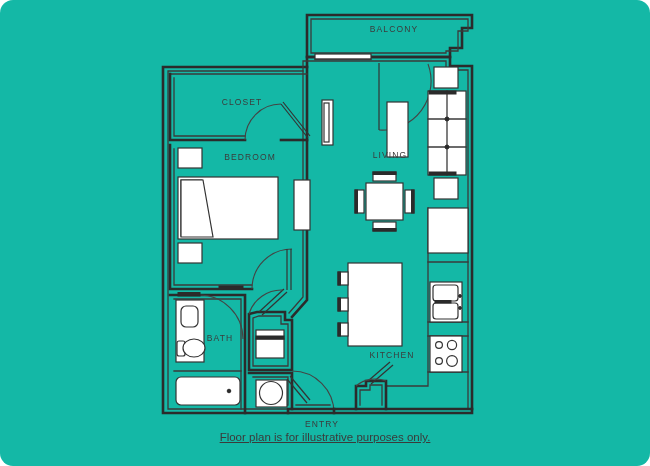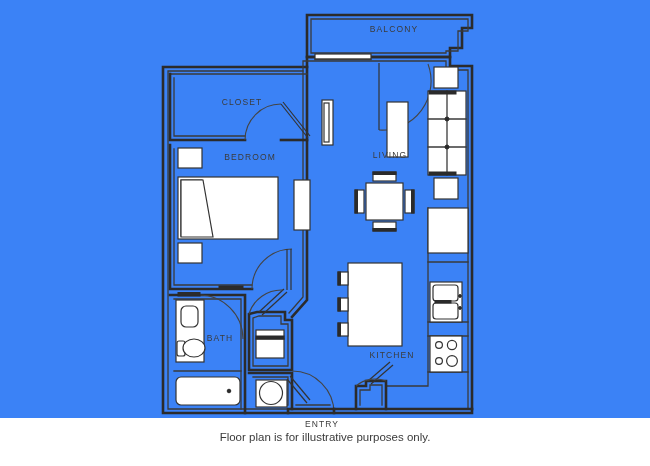--- a/index.html
+++ b/index.html
@@ -9,22 +9,23 @@
   }
   body {
     width: 650px;
     height: 466px;
     overflow: hidden;
     font-family: "Liberation Sans", sans-serif;
   }
   #floorplan-page {
     position: relative;
     width: 650px;
-    height: 418px;
-    background: #3b82f6;
+    height: 466px;
+    background: #14b8a6;
+    border-radius: 13px;
   }
   #plan-svg-wrap {
     position: absolute;
     left: 0;
     top: 0;
     width: 650px;
     height: 430px;
   }
   svg#plan {
     display: block;
@@ -77,20 +78,21 @@
   #caption {
     position: absolute;
     left: 0;
     top: 430px;
     width: 650px;
     text-align: center;
     font-family: "Liberation Sans", sans-serif;
     font-size: 11.5px;
     color: #3a3a3a;
     line-height: 15px;
+    text-decoration: underline;
   }
   #caption div { display: block; }
 </style>
 </head>
 <body>
 
 <div id="floorplan-page">
 
   <div id="plan-svg-wrap">
     <svg id="plan" viewBox="0 0 650 430" xmlns="http://www.w3.org/2000/svg">

